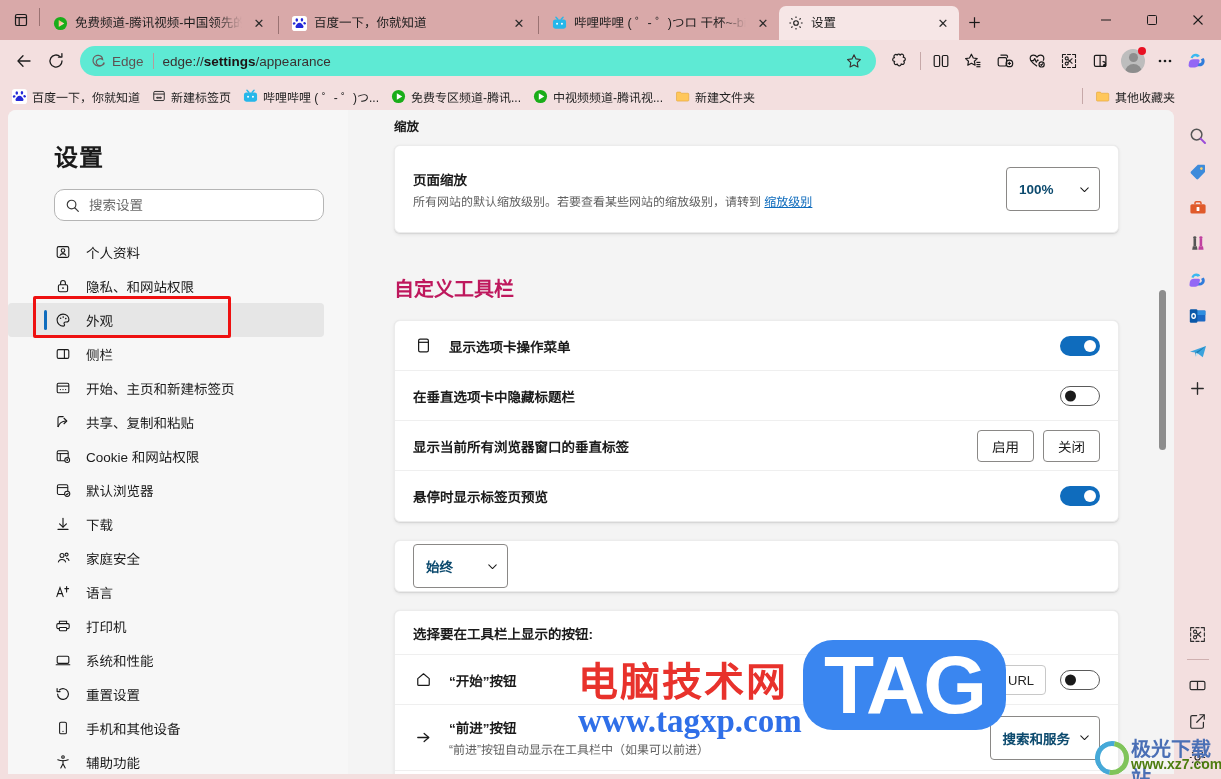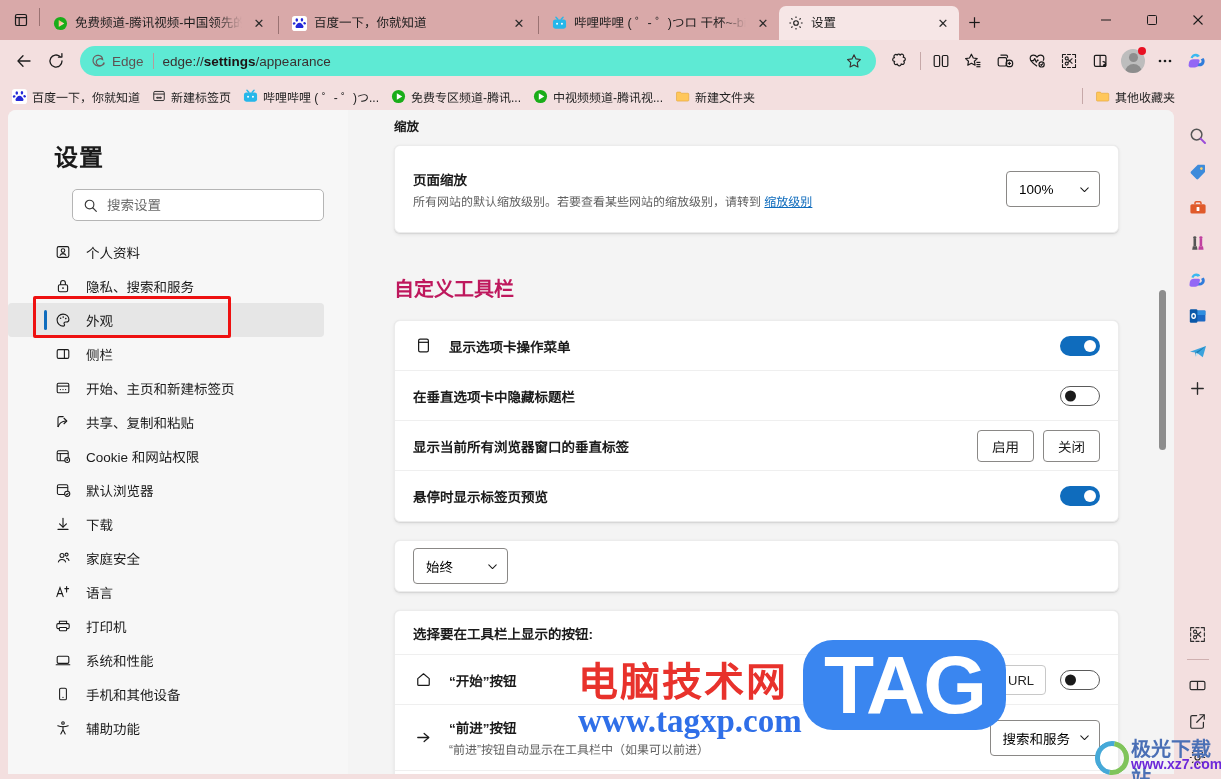--- a/index.html
+++ b/index.html
@@ -99,21 +99,21 @@
   }
   .page-inner { position: relative; width: 100%; height: 100%; display: flex; }
 
   
   .sidebar {
     width: 340px; height: 100%; background: #f7f7f7; position: relative; flex: none;
     padding-top: 28px;
   }
   .settings-title { font-size: 24px; font-weight: 700; color: #1a1a1a; margin: 0 0 16px 46px; letter-spacing: 1px; }
   .search-box {
-    margin: 0 24px 0 64px; height: 32px; border: 1px solid #b5b5b5; border-radius: 5px;
+    margin: 0 24px 0 46px; height: 32px; border: 1px solid #b5b5b5; border-radius: 10px;
     background: #fff; display: flex; align-items: center; padding: 0 10px; gap: 9px;
   }
   .search-box input {
     border: none; outline: none; font-size: 13.5px; color: #1a1a1a; width: 100%;
     background: transparent; font-family: inherit;
   }
   .search-box input::placeholder { color: #6a6a6a; }
   .navlist { margin-top: 14px; }
   .navitem {
     height: 34px; display: flex; align-items: center; gap: 14px;
@@ -151,23 +151,23 @@
   .card-row:last-child { border-bottom: none; }
   .row-main { flex: 1 1 auto; min-width: 0; }
   .row-title { font-size: 13.5px; font-weight: 700; color: #1a1a1a; }
   .row-desc { font-size: 12px; color: #616161; margin-top: 5px; line-height: 16px; }
   .row-desc a { color: #0f6cbd; text-decoration: underline; }
   .row-icon { width: 20px; height: 20px; margin-right: 16px; flex: none; display: flex; align-items: center; justify-content: center; }
 
   .sec-heading { font-size: 20px; font-weight: 700; color: #be185d; margin-top: 40px; }
 
   .select {
-    height: 36px; min-width: 88px; border: 1px solid #8a8886; border-radius: 4px;
+    height: 44px; min-width: 88px; border: 1px solid #8a8886; border-radius: 4px;
     background: #fff; display: flex; align-items: center; justify-content: space-between;
-    padding: 0 8px 0 12px; gap: 8px; font-size: 13.5px; color: #000000; flex: none;
+    padding: 0 8px 0 12px; gap: 8px; font-size: 13.5px; color: #0c4a6e; flex: none; font-weight: bold;
   }
   .toggle { width: 40px; height: 20px; border-radius: 10px; position: relative; flex: none; }
   .toggle.on { background: #0f6cbd; }
   .toggle.off { background: #fff; border: 1px solid #5a5a5a; }
   .toggle .knob { position: absolute; border-radius: 50%; top: 50%; transform: translateY(-50%); }
   .toggle.on .knob { width: 12px; height: 12px; background: #fff; right: 4px; }
   .toggle.off .knob { width: 11px; height: 11px; background: #1a1a1a; left: 4px; }
   .btn-pair { display: flex; gap: 9px; flex: none; }
   .btn {
     height: 32px; min-width: 52px; padding: 0 14px; border: 1px solid #8a8886;
@@ -208,21 +208,21 @@
     left: 578px; top: 703px; font-size: 33px; font-weight: 700; color: #2f6fe8;
     font-family: "Liberation Serif", serif; letter-spacing: 0px;
   }
   .wm-tag {
     left: 803px; top: 640px; width: 203px; height: 90px; border-radius: 30px;
     background: #3a86f0; display: flex; align-items: center; justify-content: center;
   }
   .wm-tag span { color: #fff; font-size: 82px; font-weight: 700; letter-spacing: -2px; line-height: 1; font-family: "Liberation Sans", sans-serif; }
   .wm-jg { left: 1093px; top: 733px; width: 128px; height: 46px; }
   .wm-jg .jg-title { position:absolute; left: 38px; top: 0px; font-size: 20px; font-weight: 700; color: #4a6fb5; }
-  .wm-jg .jg-url { position:absolute; left: 38px; top: 23px; font-size: 14px; font-weight: 700; color: #6d28d9; }
+  .wm-jg .jg-url { position:absolute; left: 38px; top: 23px; font-size: 14px; font-weight: 700; color: #4d7c0f; }
   .wm-jg .jg-swirl {
     position: absolute; left: 2px; top: 8px; width: 34px; height: 34px; border-radius: 50%;
     border: 5px solid #46a9d8; border-right-color: #7fc45a; border-bottom-color: #7fc45a; transform: rotate(-35deg);
   }
   svg { display: block; }
 </style>
 </head>
 <body>
 
 <div id="app">
@@ -554,21 +554,21 @@
           </div>
 
           <div class="navitem">
             <span class="ni-icon">
               <svg width="16" height="16" viewBox="0 0 16 16" fill="none" stroke="#1a1a1a" stroke-width="1.1">
                   <rect x="3.4" y="6.8" width="9.2" height="7" rx="1.5"></rect>
                   <path d="M5.6 6.8V4.9a2.4 2.4 0 0 1 4.8 0v1.9"></path>
                   <circle cx="8" cy="10.1" r=".9" fill="#1a1a1a" stroke="none"></circle>
                 </svg>
             </span>
-            <span>隐私、搜索和服务</span>
+            <span>隐私、和网站权限</span>
           </div>
 
           <div class="navitem selected">
             <span class="ni-icon">
               <svg width="16" height="16" viewBox="0 0 16 16" fill="none" stroke="#1a1a1a" stroke-width="1.1">
                 <path d="M8 2.1c3.3 0 5.9 2.4 5.9 5.3 0 1.7-1.2 2.6-2.5 2.6h-1c-.8 0-1.4.6-1.4 1.3 0 .3.1.6.3.9.2.3.3.6.3.9 0 .6-.5 1-1.3 1-3.4 0-6.2-2.6-6.2-6S4.7 2.1 8 2.1z"></path>
                 <circle cx="5.6" cy="6.3" r=".8" fill="#1a1a1a" stroke="none"></circle>
                   <circle cx="8.2" cy="5.1" r=".8" fill="#1a1a1a" stroke="none"></circle>
                   <circle cx="10.8" cy="6.6" r=".8" fill="#1a1a1a" stroke="none"></circle>
               </svg>
@@ -684,20 +684,29 @@
           <div class="navitem">
             <span class="ni-icon">
               <svg width="16" height="16" viewBox="0 0 16 16" fill="none" stroke="#1a1a1a" stroke-width="1.1">
                   <rect x="2.2" y="4.2" width="11.6" height="7.2" rx="1.3"></rect>
                   <line x1="1.2" y1="12.8" x2="14.8" y2="12.8" stroke-linecap="round"></line>
                 </svg>
             </span>
             <span>系统和性能</span>
           </div>
 
+          <div class="navitem">
+            <span class="ni-icon">
+              <svg width="16" height="16" viewBox="0 0 16 16" fill="none" stroke="#1a1a1a" stroke-width="1.15" stroke-linecap="round" stroke-linejoin="round">
+                  <path d="M2.6 8a5.4 5.4 0 1 0 1.8-4"></path>
+                  <polyline points="2.1,2.6 2.1,5.6 5.1,5.6"></polyline>
+                </svg>
+            </span>
+            <span>重置设置</span>
+          </div>
 
           <div class="navitem">
             <span class="ni-icon">
               <svg width="16" height="16" viewBox="0 0 16 16" fill="none" stroke="#1a1a1a" stroke-width="1.05">
                   <rect x="4.6" y="2.2" width="6.8" height="11.6" rx="1.4"></rect>
                   <circle cx="8" cy="11.4" r=".6" fill="#1a1a1a" stroke="none"></circle>
                 </svg>
             </span>
             <span>手机和其他设备</span>
           </div>

